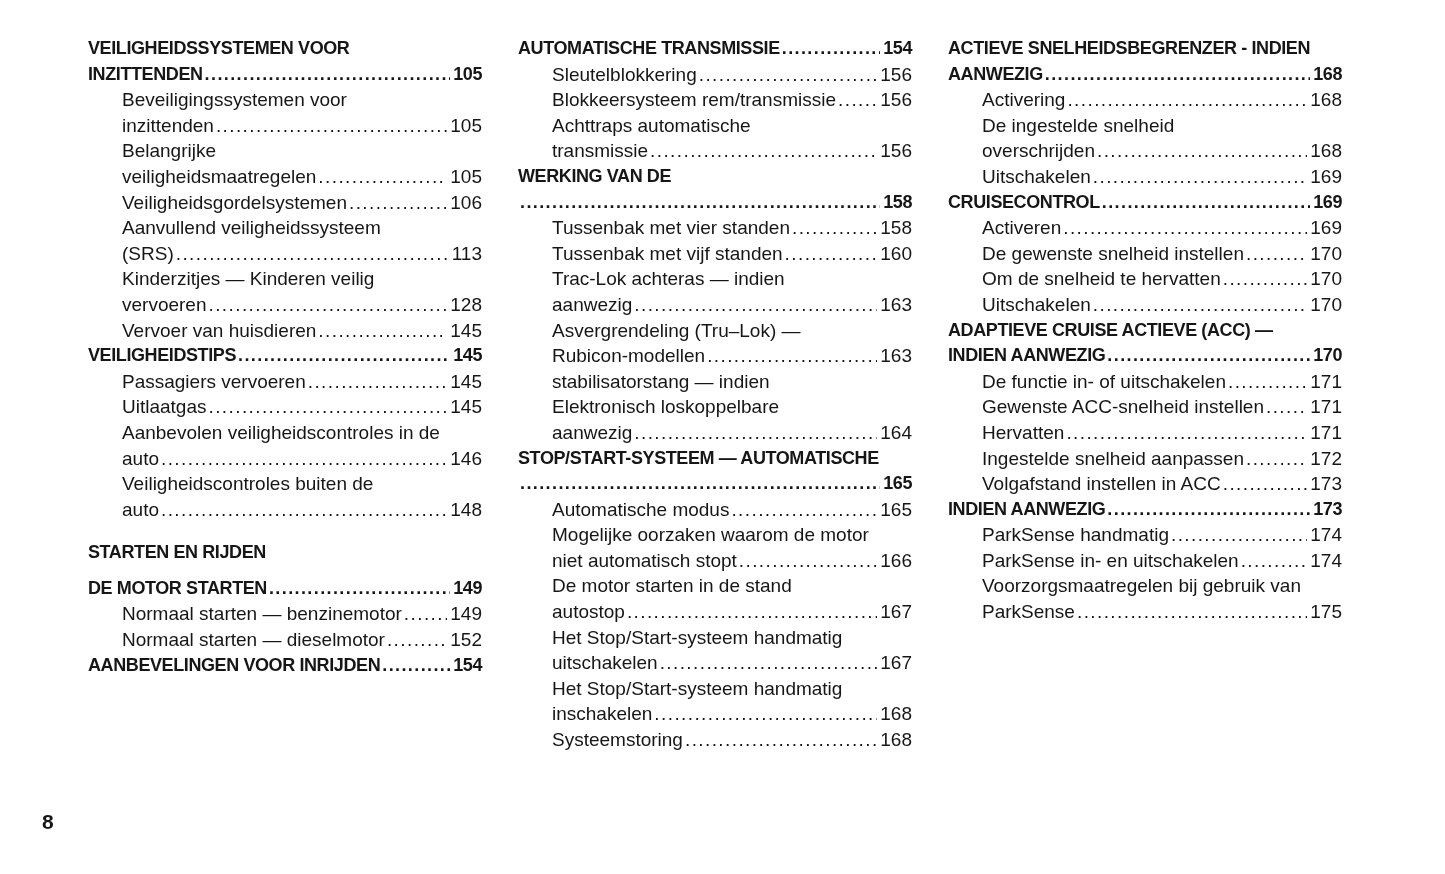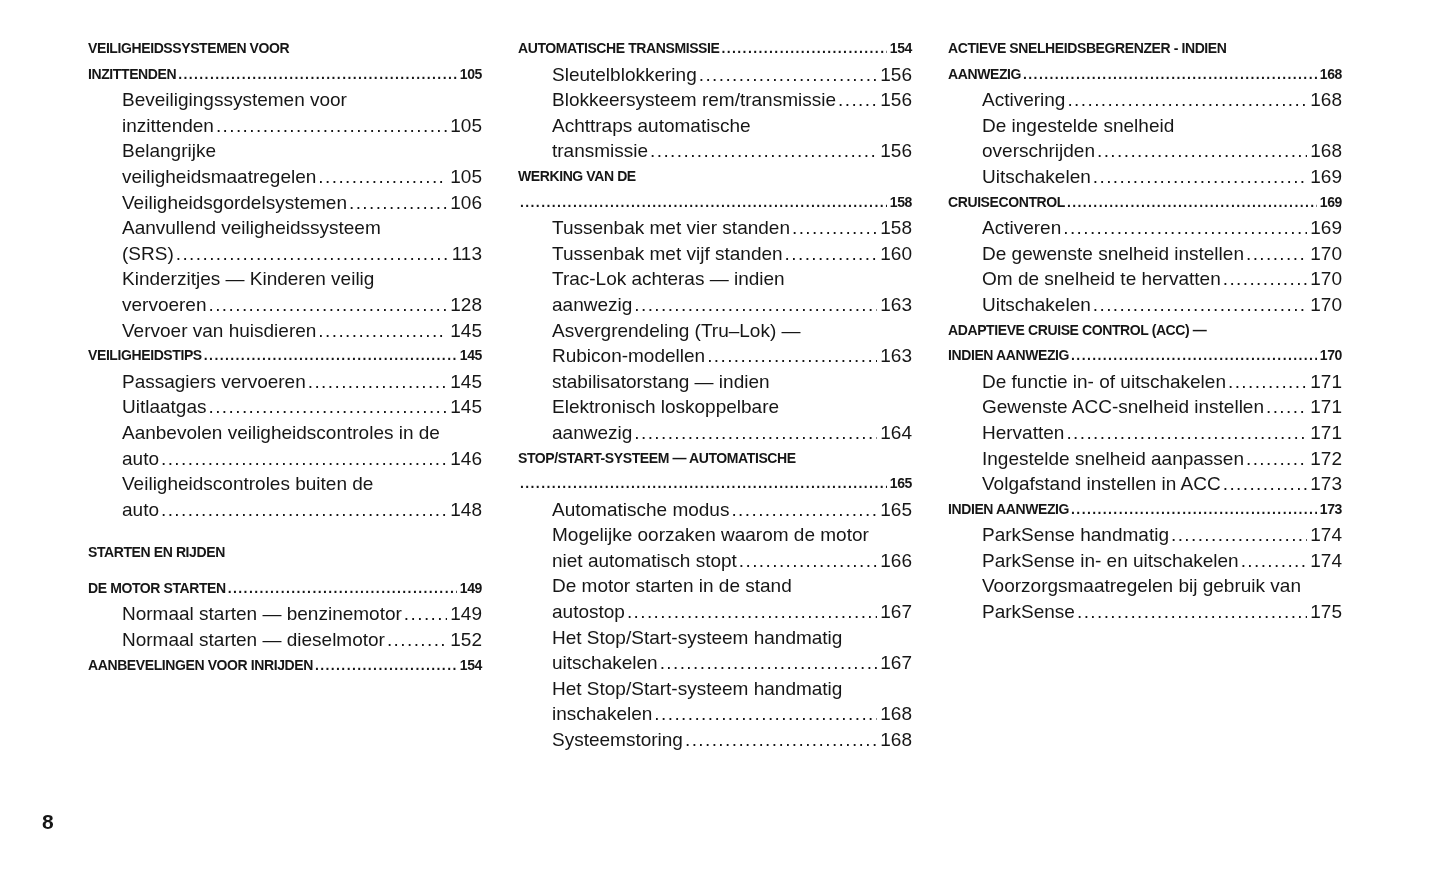--- a/index.html
+++ b/index.html
@@ -18,21 +18,21 @@
   .col { width: 394px; }
   .entry { }
   .line {
     font-size: 19px;
     line-height: 25.6px;
     white-space: nowrap;
   }
   .sub .line { padding-left: 34px; }
   .heading .line, .chapter .line {
     font-weight: bold;
-    font-size: 14px;
+    font-size: 18px;
     letter-spacing: -0.4px;
   }
   .line.last { display: flex; align-items: center; white-space: nowrap; }
   .line.last .txt { flex: 0 0 auto; }
   .dots {
     flex: 1 1 auto;
     overflow: hidden;
     white-space: nowrap;
     min-width: 10px;
     margin: 0 3px 0 2px;
@@ -370,21 +370,21 @@
           </div>
         </div>
         <div class="entry sub">
           <div class="line last">
             <span class="txt">Uitschakelen</span>
             <span class="dots"></span>
             <span class="pg">170</span>
           </div>
         </div>
         <div class="entry heading">
-          <div class="line"><span class="txt">ADAPTIEVE CRUISE CONTROL (ACC) —</span></div>
+          <div class="line"><span class="txt">ADAPTIEVE CRUISE ACTIEVE (ACC) —</span></div>
           <div class="line last">
             <span class="txt">INDIEN AANWEZIG</span>
             <span class="dots"></span>
             <span class="pg">170</span>
           </div>
         </div>
         <div class="entry sub">
           <div class="line last">
             <span class="txt">De functie in- of uitschakelen</span>
             <span class="dots"></span>

